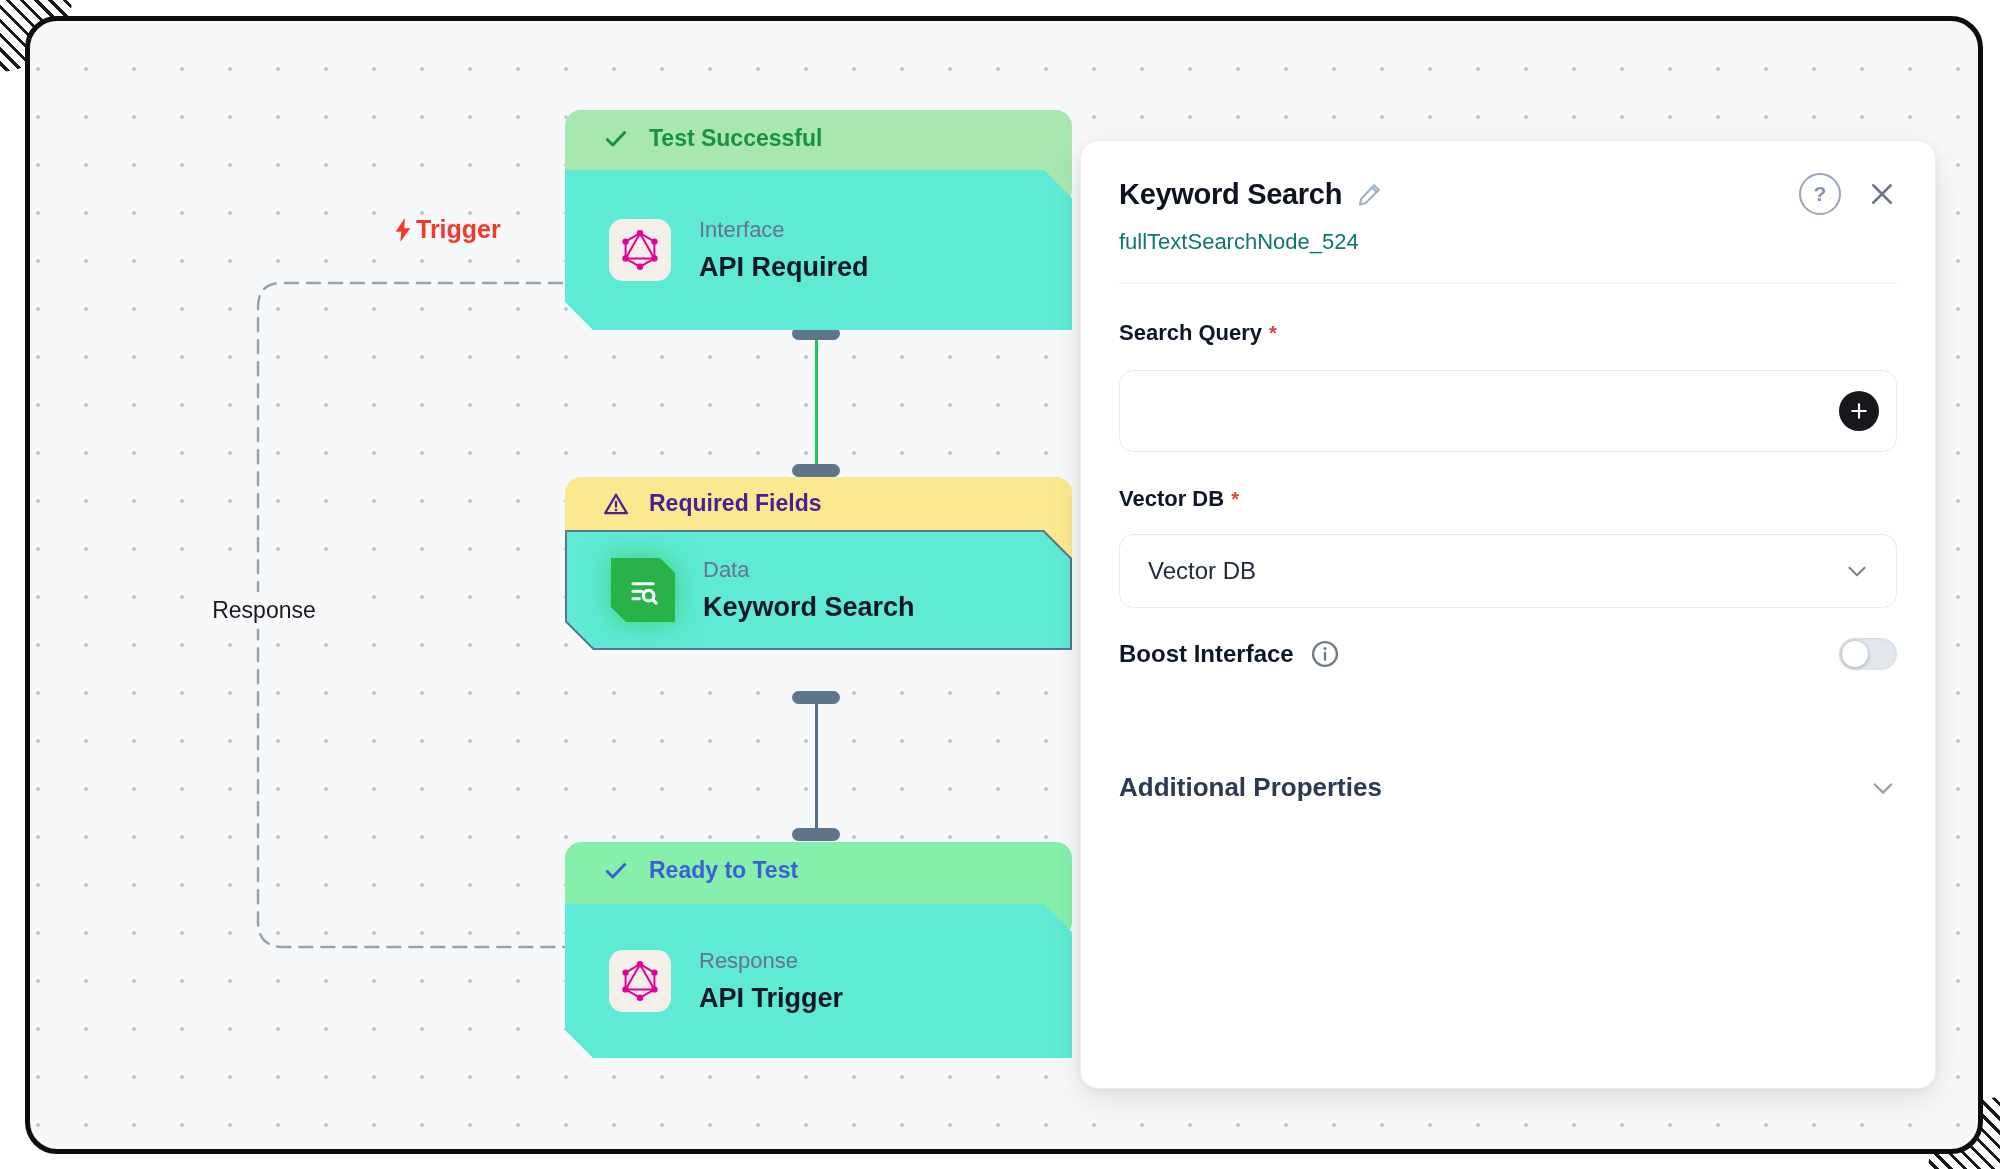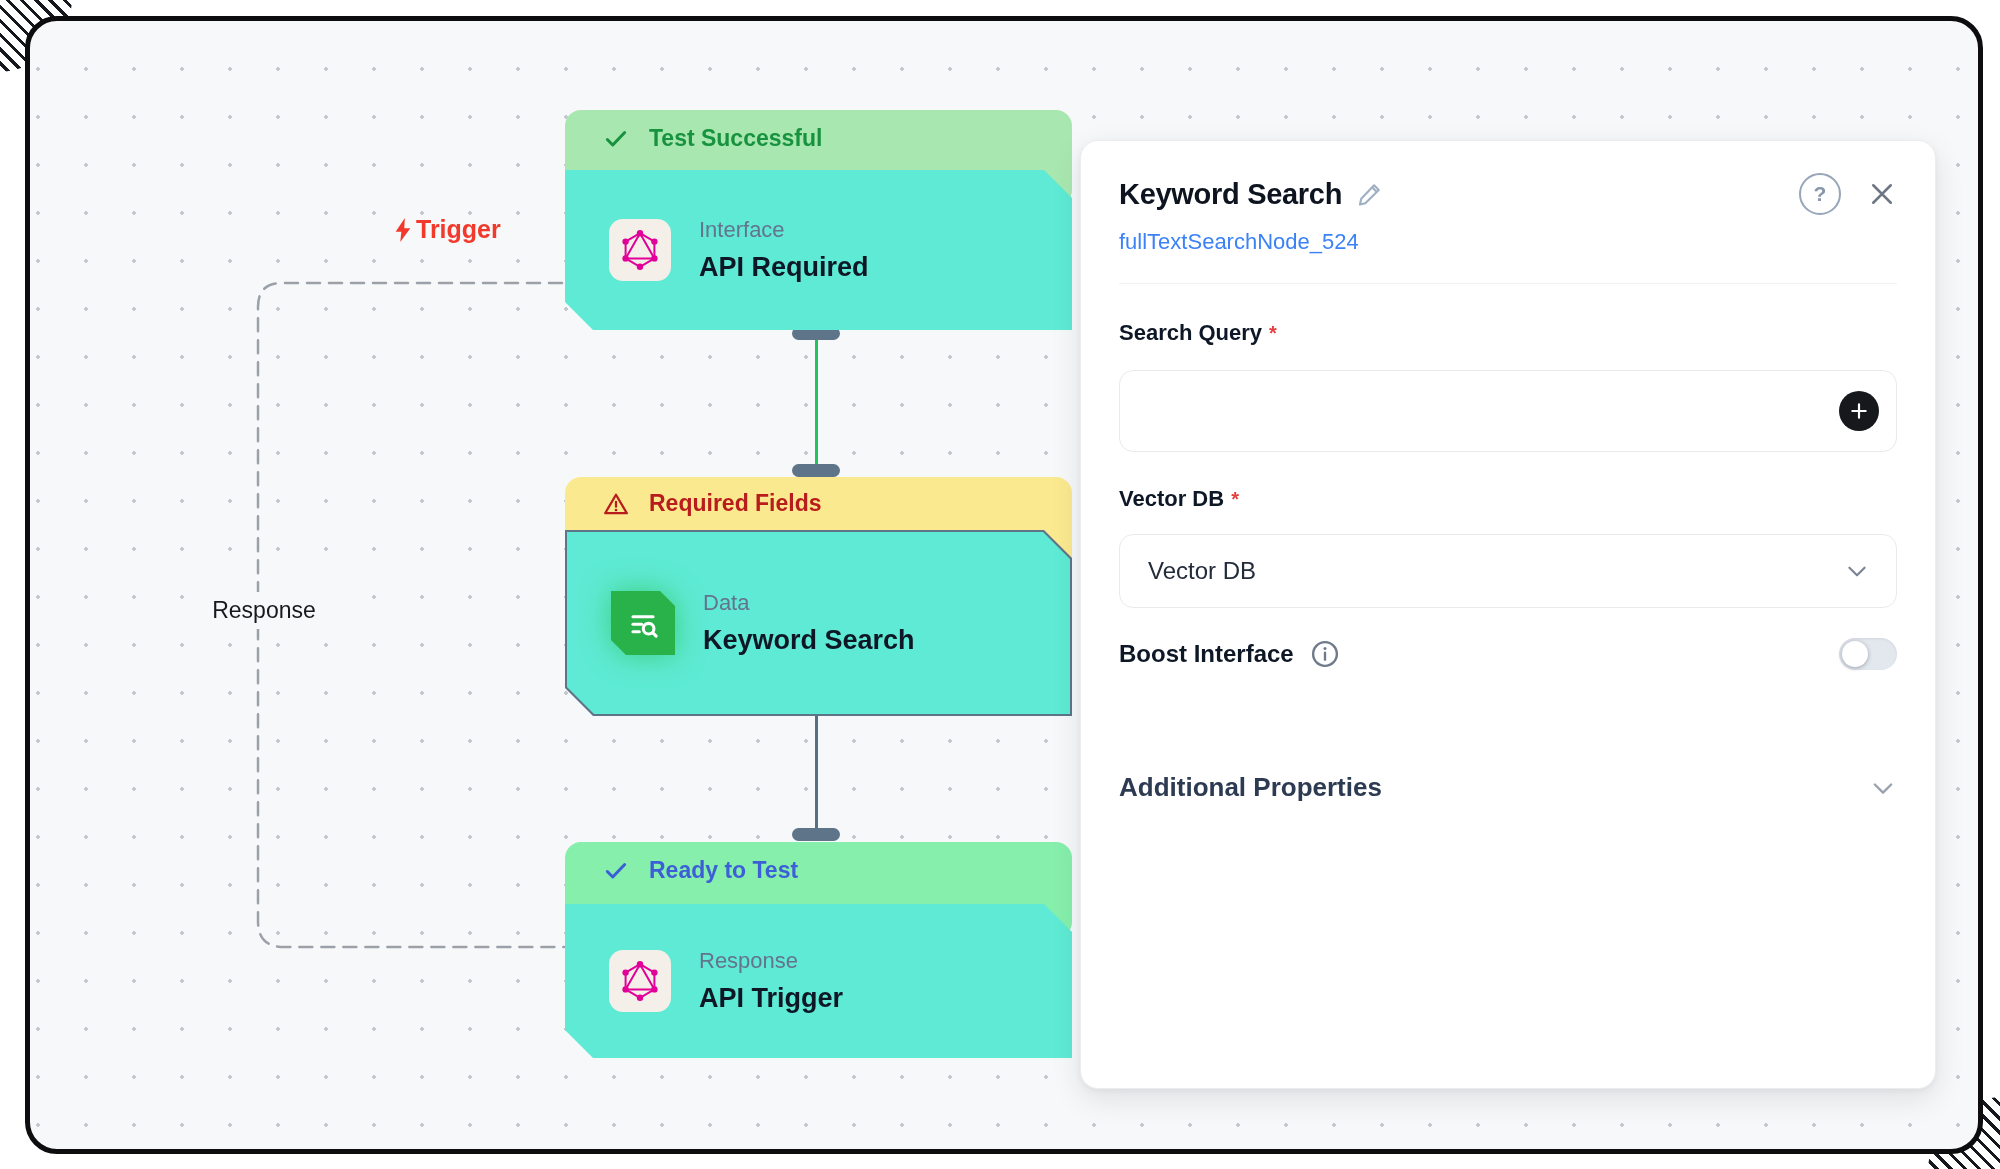--- a/index.html
+++ b/index.html
@@ -28,21 +28,21 @@
   .trigger{position:absolute;left:392px;top:215px;display:flex;align-items:center;gap:2px;
            color:#f1392c;font-size:25px;font-weight:700;}
 
   
   .node{position:absolute;left:565px;width:507px;}
   .banner{position:absolute;left:0;width:507px;height:96px;border-radius:16px;
           display:flex;align-items:flex-start;padding:15px 0 0 38px;box-sizing:border-box;
           font-size:23px;font-weight:600;gap:20px;}
   .banner .st-ic{width:26px;height:26px;flex:0 0 auto;margin-top:1px;}
   .banner-success{background:#a9e7b0;color:#17923f;}
-  .banner-warning{background:#fae98f;color:#b91c1c;}
+  .banner-warning{background:#fae98f;color:#4c1d95;}
   .banner-ready{background:#86efac;color:#3c5fd7;}
 
   .card,.card-border{clip-path:polygon(0 0,calc(100% - 28px) 0,100% 28px,100% 100%,28px 100%,0 calc(100% - 28px));}
   .card{position:absolute;left:0;width:507px;background:#5eead4;}
   .card-shadow{filter:drop-shadow(0 3px 5px rgba(20,30,50,.12));}
   .card-border{position:absolute;left:0;width:507px;background:#5e7489;}
   .card-border .card{position:absolute;inset:2px;width:auto;
     clip-path:polygon(0 0,calc(100% - 27px) 0,100% 27px,100% 100%,27px 100%,0 calc(100% - 27px));}
 
   .card-inner{position:absolute;inset:0;display:flex;align-items:center;padding-left:44px;gap:28px;}
@@ -67,21 +67,21 @@
          border:1px solid #ededf0;border-radius:18px;box-sizing:border-box;
          box-shadow:0 10px 30px rgba(16,24,40,.10),0 2px 6px rgba(16,24,40,.05);
          padding:32px 38px 0 38px;}
   .panel-head{display:flex;align-items:center;}
   .panel-title{font-size:29px;font-weight:700;color:#0d1420;letter-spacing:-.3px;}
   .edit-btn{margin-left:14px;width:28px;height:28px;color:#9fb0c4;cursor:pointer;}
   .head-spacer{flex:1;}
   .help-btn{width:38px;height:38px;border:2.5px solid #97a5b8;border-radius:50%;color:#8796ab;
             display:flex;align-items:center;justify-content:center;font-size:21px;font-weight:700;cursor:pointer;}
   .close-btn{width:30px;height:30px;margin-left:26px;color:#6e7684;cursor:pointer;}
-  .panel-sub{margin-top:14px;font-size:22px;color:#3b82f6;}
+  .panel-sub{margin-top:14px;font-size:22px;color:#0f766e;}
   .divider{height:1px;background:#f0f1f4;margin-top:28px;}
 
   .field-label{margin-top:36px;font-size:22px;font-weight:600;color:#0d1726;display:flex;align-items:center;}
   .req{color:#e53e3e;font-size:20px;margin-left:7px;font-weight:700;}
 
   .query-box{position:relative;margin-top:24px;height:82px;border:1.5px solid #e8eaed;border-radius:14px;
              box-sizing:border-box;background:#fff;}
   .query-input{position:absolute;inset:0;border:0;outline:0;background:transparent;border-radius:14px;
                font:22px "Liberation Sans",sans-serif;padding:0 70px 0 26px;color:#1c2634;}
   .plus-btn{position:absolute;right:17px;top:50%;transform:translateY(-50%);width:40px;height:40px;
@@ -172,21 +172,21 @@
 
   <div class="node">
     <div class="banner banner-warning" style="top:477px;padding-top:13px">
       <svg class="st-ic" viewBox="0 0 24 24">
         <path d="M12 3.5L22 20.5H2Z" fill="none" stroke="currentColor" stroke-width="2.1" stroke-linejoin="round"></path>
         <line x1="12" y1="10" x2="12" y2="14.5" stroke="currentColor" stroke-width="2.1" stroke-linecap="round"></line>
         <circle cx="12" cy="17.6" r="1.25" fill="currentColor"></circle>
       </svg>
       <span>Required Fields</span>
     </div>
-    <div class="card-border card-shadow" style="top:530px;height:186px">
+    <div class="card-border card-shadow" style="top:530px;height:120px">
       <div class="card">
         <div class="card-inner">
           <div class="data-tile-wrap">
             <div class="data-tile">
               <svg viewBox="0 0 64 64">
                 <g stroke="#ffffff" stroke-width="5" stroke-linecap="round" fill="none">
                   <line x1="16" y1="22" x2="48" y2="22"></line>
                   <line x1="16" y1="34" x2="30" y2="34"></line>
                   <line x1="16" y1="46" x2="26" y2="46"></line>
                   <circle cx="41" cy="41" r="8.5"></circle>

